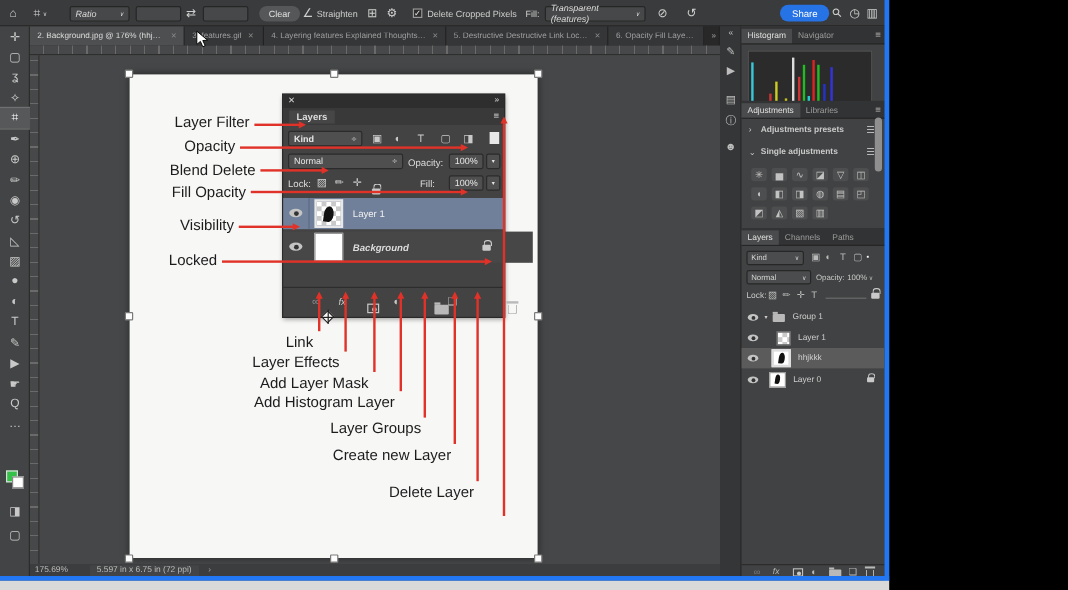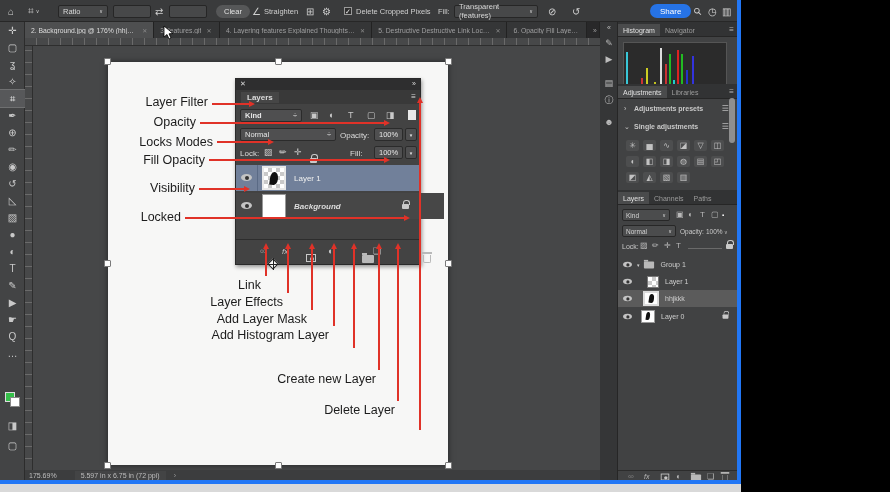--- a/index.html
+++ b/index.html
@@ -10,21 +10,21 @@
 
   
   #ps { left:0; top:0; width:741px; height:484px; background:#3b3c3d;
         border-right:4px solid #2277f5; border-bottom:4px solid #2277f5; overflow:hidden; }
 
   
   #options-bar { left:0; top:0; width:737px; height:22px; background:#3a3b3c; border-bottom:1px solid #272727; }
   .ob { position:absolute; top:0; height:22px; display:flex; align-items:center; color:#cfcfcf; font-size:7.5px; }
   .ob .g { font-size:10px; color:#cfcfcf; }
   .obbox { background:#474849; border:1px solid #262626; border-radius:2px; height:13px;
-           display:flex; align-items:center; padding:0 4px; color:#d8d8d8; font-size:7.5px; }
+           display:flex; align-items:center; padding:0 4px; color:#d8d8d8; font-size:7.5px;font-style:italic; }
   .pill { background:#565758; border-radius:7px; height:13px; display:flex; align-items:center;
           padding:0 8px; font-size:7.5px; color:#e2e2e2; }
   .share { background:#2673e6; border-radius:8px; height:14px; padding:0 10px; color:#fff; font-size:8px; display:flex; align-items:center; }
   .chk { width:8px; height:8px; border:1px solid #9a9a9a; background:#2e2e2e; color:#e8e8e8;
          font-size:7px; line-height:7px; text-align:center; margin-right:4px; }
 
   
   #tab-bar { left:25px; top:22px; width:575px; height:16px; background:#282829; display:flex; }
   .dtab { height:16px; display:flex; align-items:center; padding:0 6px; background:#353637;
           border-right:1px solid #222; color:#9f9fa0; font-size:6.8px; white-space:nowrap; overflow:hidden; }
@@ -340,29 +340,30 @@
             <span class="trashico abs" style="left:156px;top:9px"></span>
           </div>
         </div>
 
         <div class="abs" style="left:161px;top:198px;width:8px;height:8px;border:1px solid #222;transform:rotate(45deg);background:#f7f7f6"></div>
         <div class="abs" style="left:164.5px;top:196px;width:1px;height:12px;background:#222"></div>
         <div class="abs" style="left:159px;top:201.5px;width:12px;height:1px;background:#222"></div>
 
         <div class="dlabel" style="left:10px;top:33px;width:90px">Layer Filter</div>
         <div class="dlabel" style="left:10px;top:53px;width:78px">Opacity</div>
-        <div class="dlabel" style="left:10px;top:73px;width:95px">Locks Modes</div>
+        <div class="dlabel" style="left:10px;top:73px;width:95px">Blend Delete</div>
         <div class="dlabel" style="left:10px;top:91px;width:87px">Fill Opacity</div>
         <div class="dlabel" style="left:10px;top:119px;width:77px">Visibility</div>
         <div class="dlabel" style="left:10px;top:148px;width:63px">Locked</div>
 
         <div class="dlabel" style="left:60px;top:216px;width:93px">Link</div>
         <div class="dlabel" style="left:60px;top:233px;width:115px">Layer Effects</div>
         <div class="dlabel" style="left:60px;top:250px;width:139px">Add Layer Mask</div>
         <div class="dlabel" style="left:40px;top:266px;width:181px">Add Histogram Layer</div>
+        <div class="dlabel" style="left:80px;top:288px;width:163px">Layer Groups</div>
         <div class="dlabel" style="left:120px;top:341px;width:167px">Delete Layer</div>
         <div class="dlabel" style="left:80px;top:310px;width:188px">Create new Layer</div>
 
         <div class="rline" style="left:104px;top:41px;width:38px"></div>
         <div class="rline" style="left:92px;top:60px;width:185px"></div>
         <div class="rline" style="left:109px;top:79px;width:52px"></div>
         <div class="rline" style="left:101px;top:97px;width:176px"></div>
         <div class="rline" style="left:91px;top:126px;width:46px"></div>
         <div class="rline" style="left:77px;top:155px;width:220px"></div>
         <div class="rvline" style="left:157px;top:186px;height:28px"></div>

